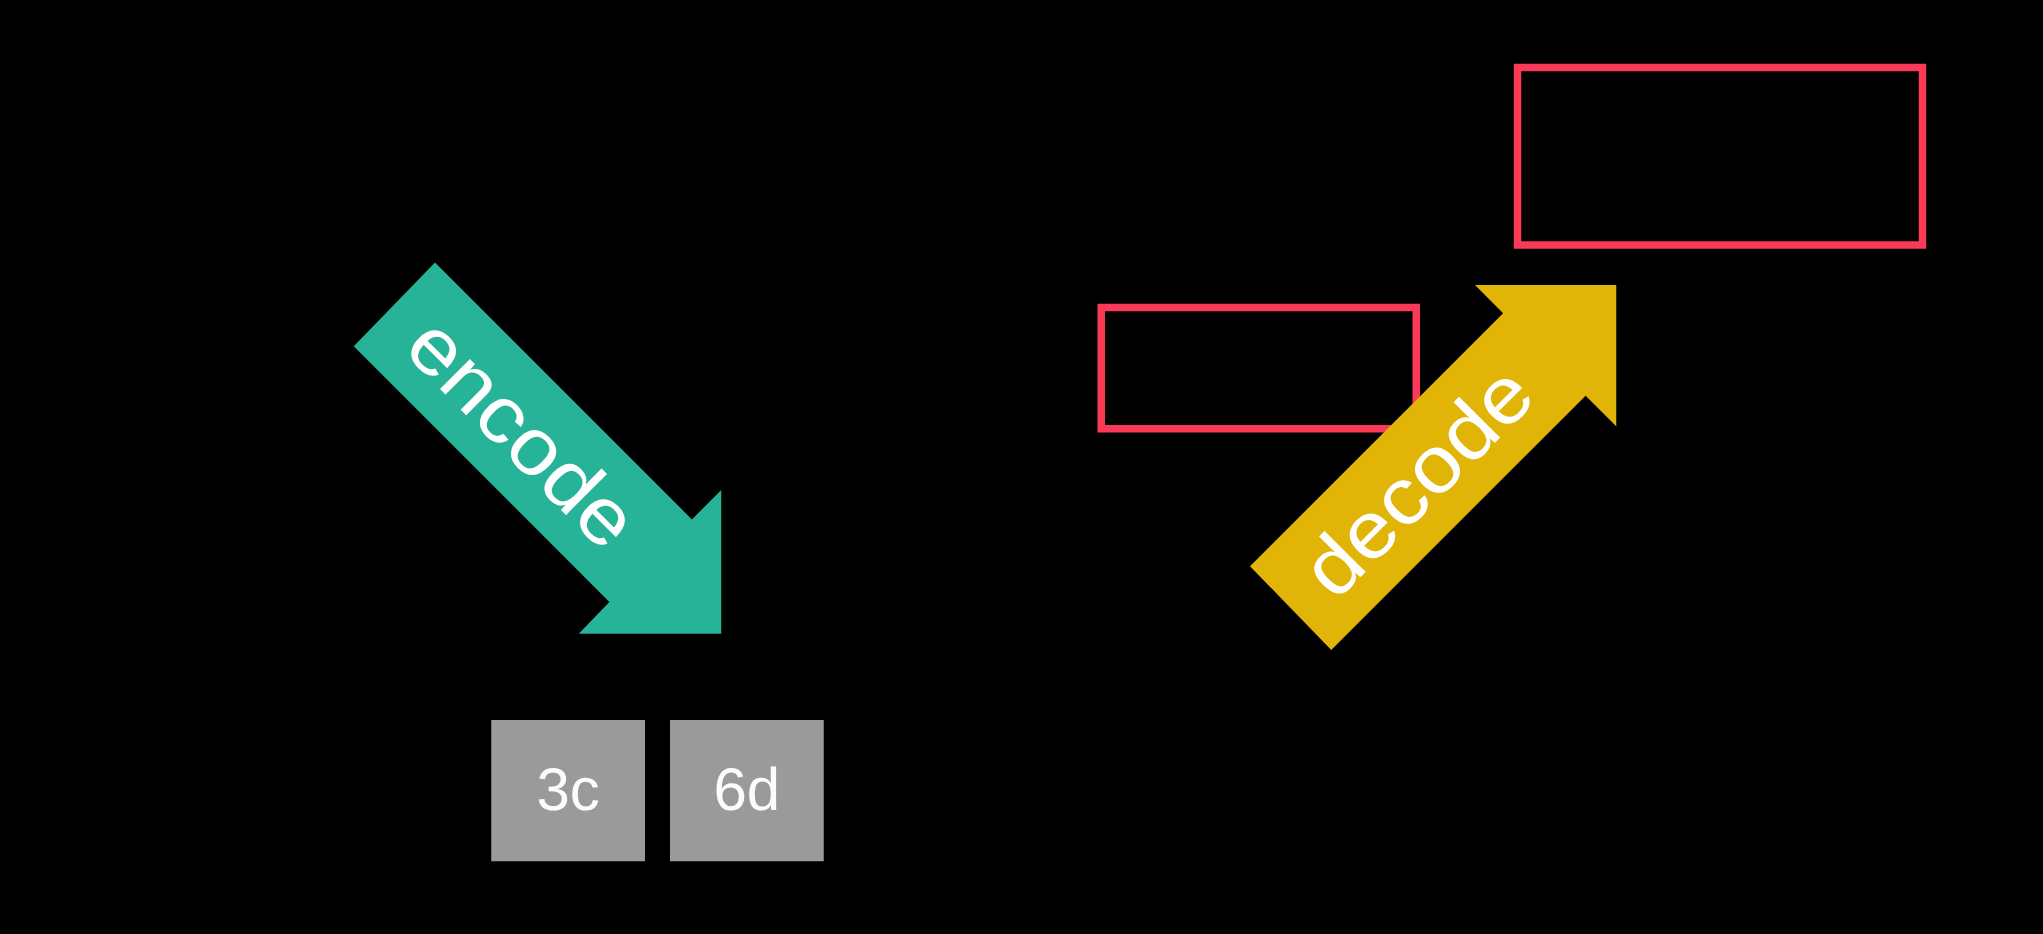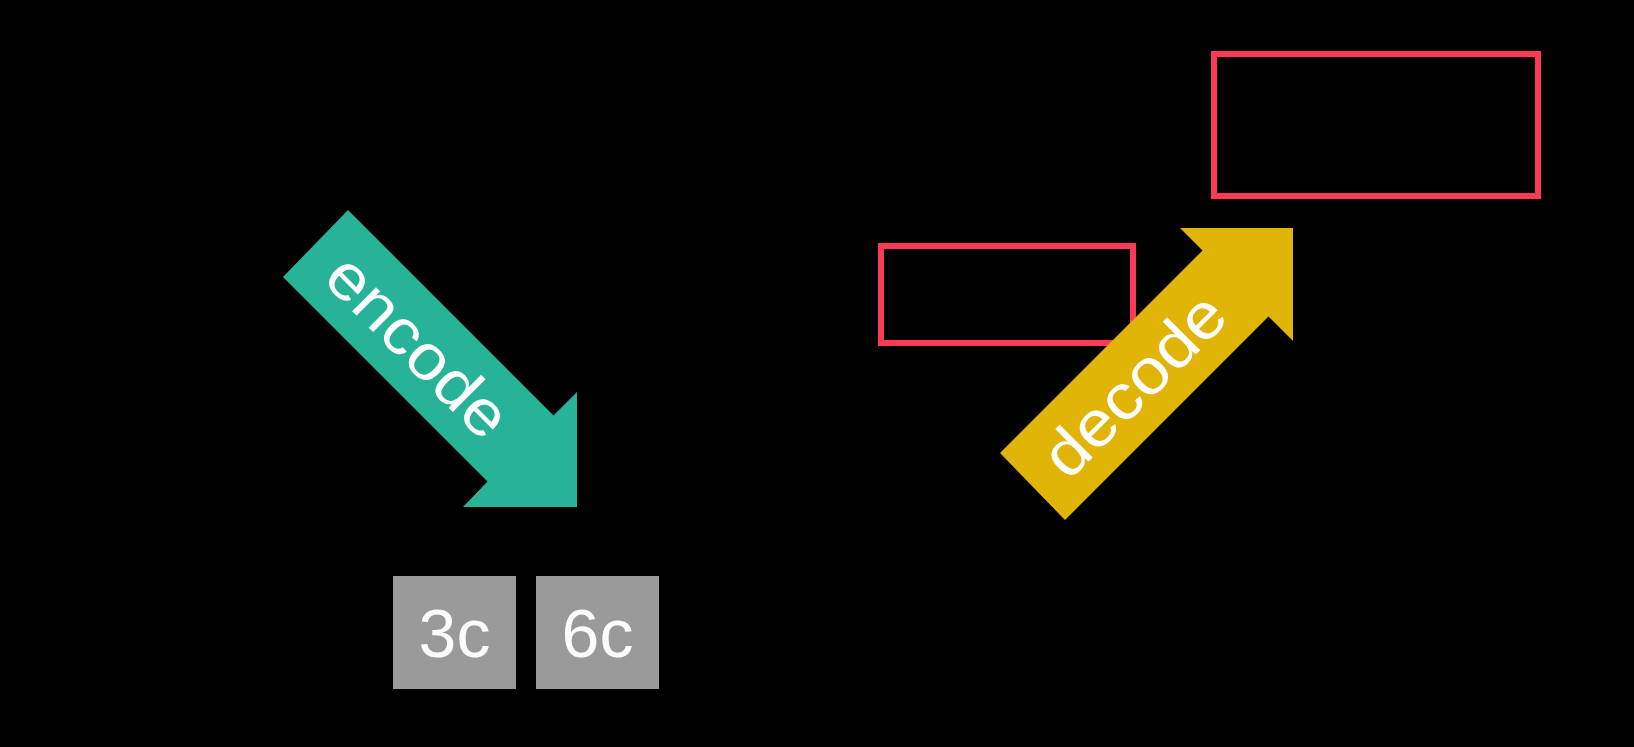--- a/index.html
+++ b/index.html
@@ -55,21 +55,21 @@
     z-index: 1;
   }
   .byte {
     width: 123px;
     height: 113px;
     background: var(--byte-box, #9a9a9a);
     color: var(--byte-text, #fcfcfc);
     display: flex;
     align-items: center;
     justify-content: center;
-    font-size: 68px;
+    font-size: 48px;
     line-height: 1;
   }
 </style>
 </head>
 <body>
 
 <div class="canvas">
 
   <div class="hbox hbox-top"></div>
 
@@ -81,16 +81,16 @@
 
     <text x="418" y="346" transform="rotate(45 418 346)" text-anchor="middle" dominant-baseline="central" textLength="230" lengthAdjust="spacingAndGlyphs">encode</text>
 
     <polygon fill="var(--decode-arrow, #e1b408)" points="1000,453 1202.5,250.5 1180,228 1293,228 1293,341 1268.5,316.5 1065,520"></polygon>
 
     <text x="1134" y="385" transform="rotate(-45 1134 385)" text-anchor="middle" dominant-baseline="central" textLength="230" lengthAdjust="spacingAndGlyphs">decode</text>
   </svg>
 
   <div class="byte-row">
     <div class="byte">3c</div>
-    <div class="byte">6c</div>
+    <div class="byte">6d</div>
   </div>
 
 </div>
 
 </body></html>

